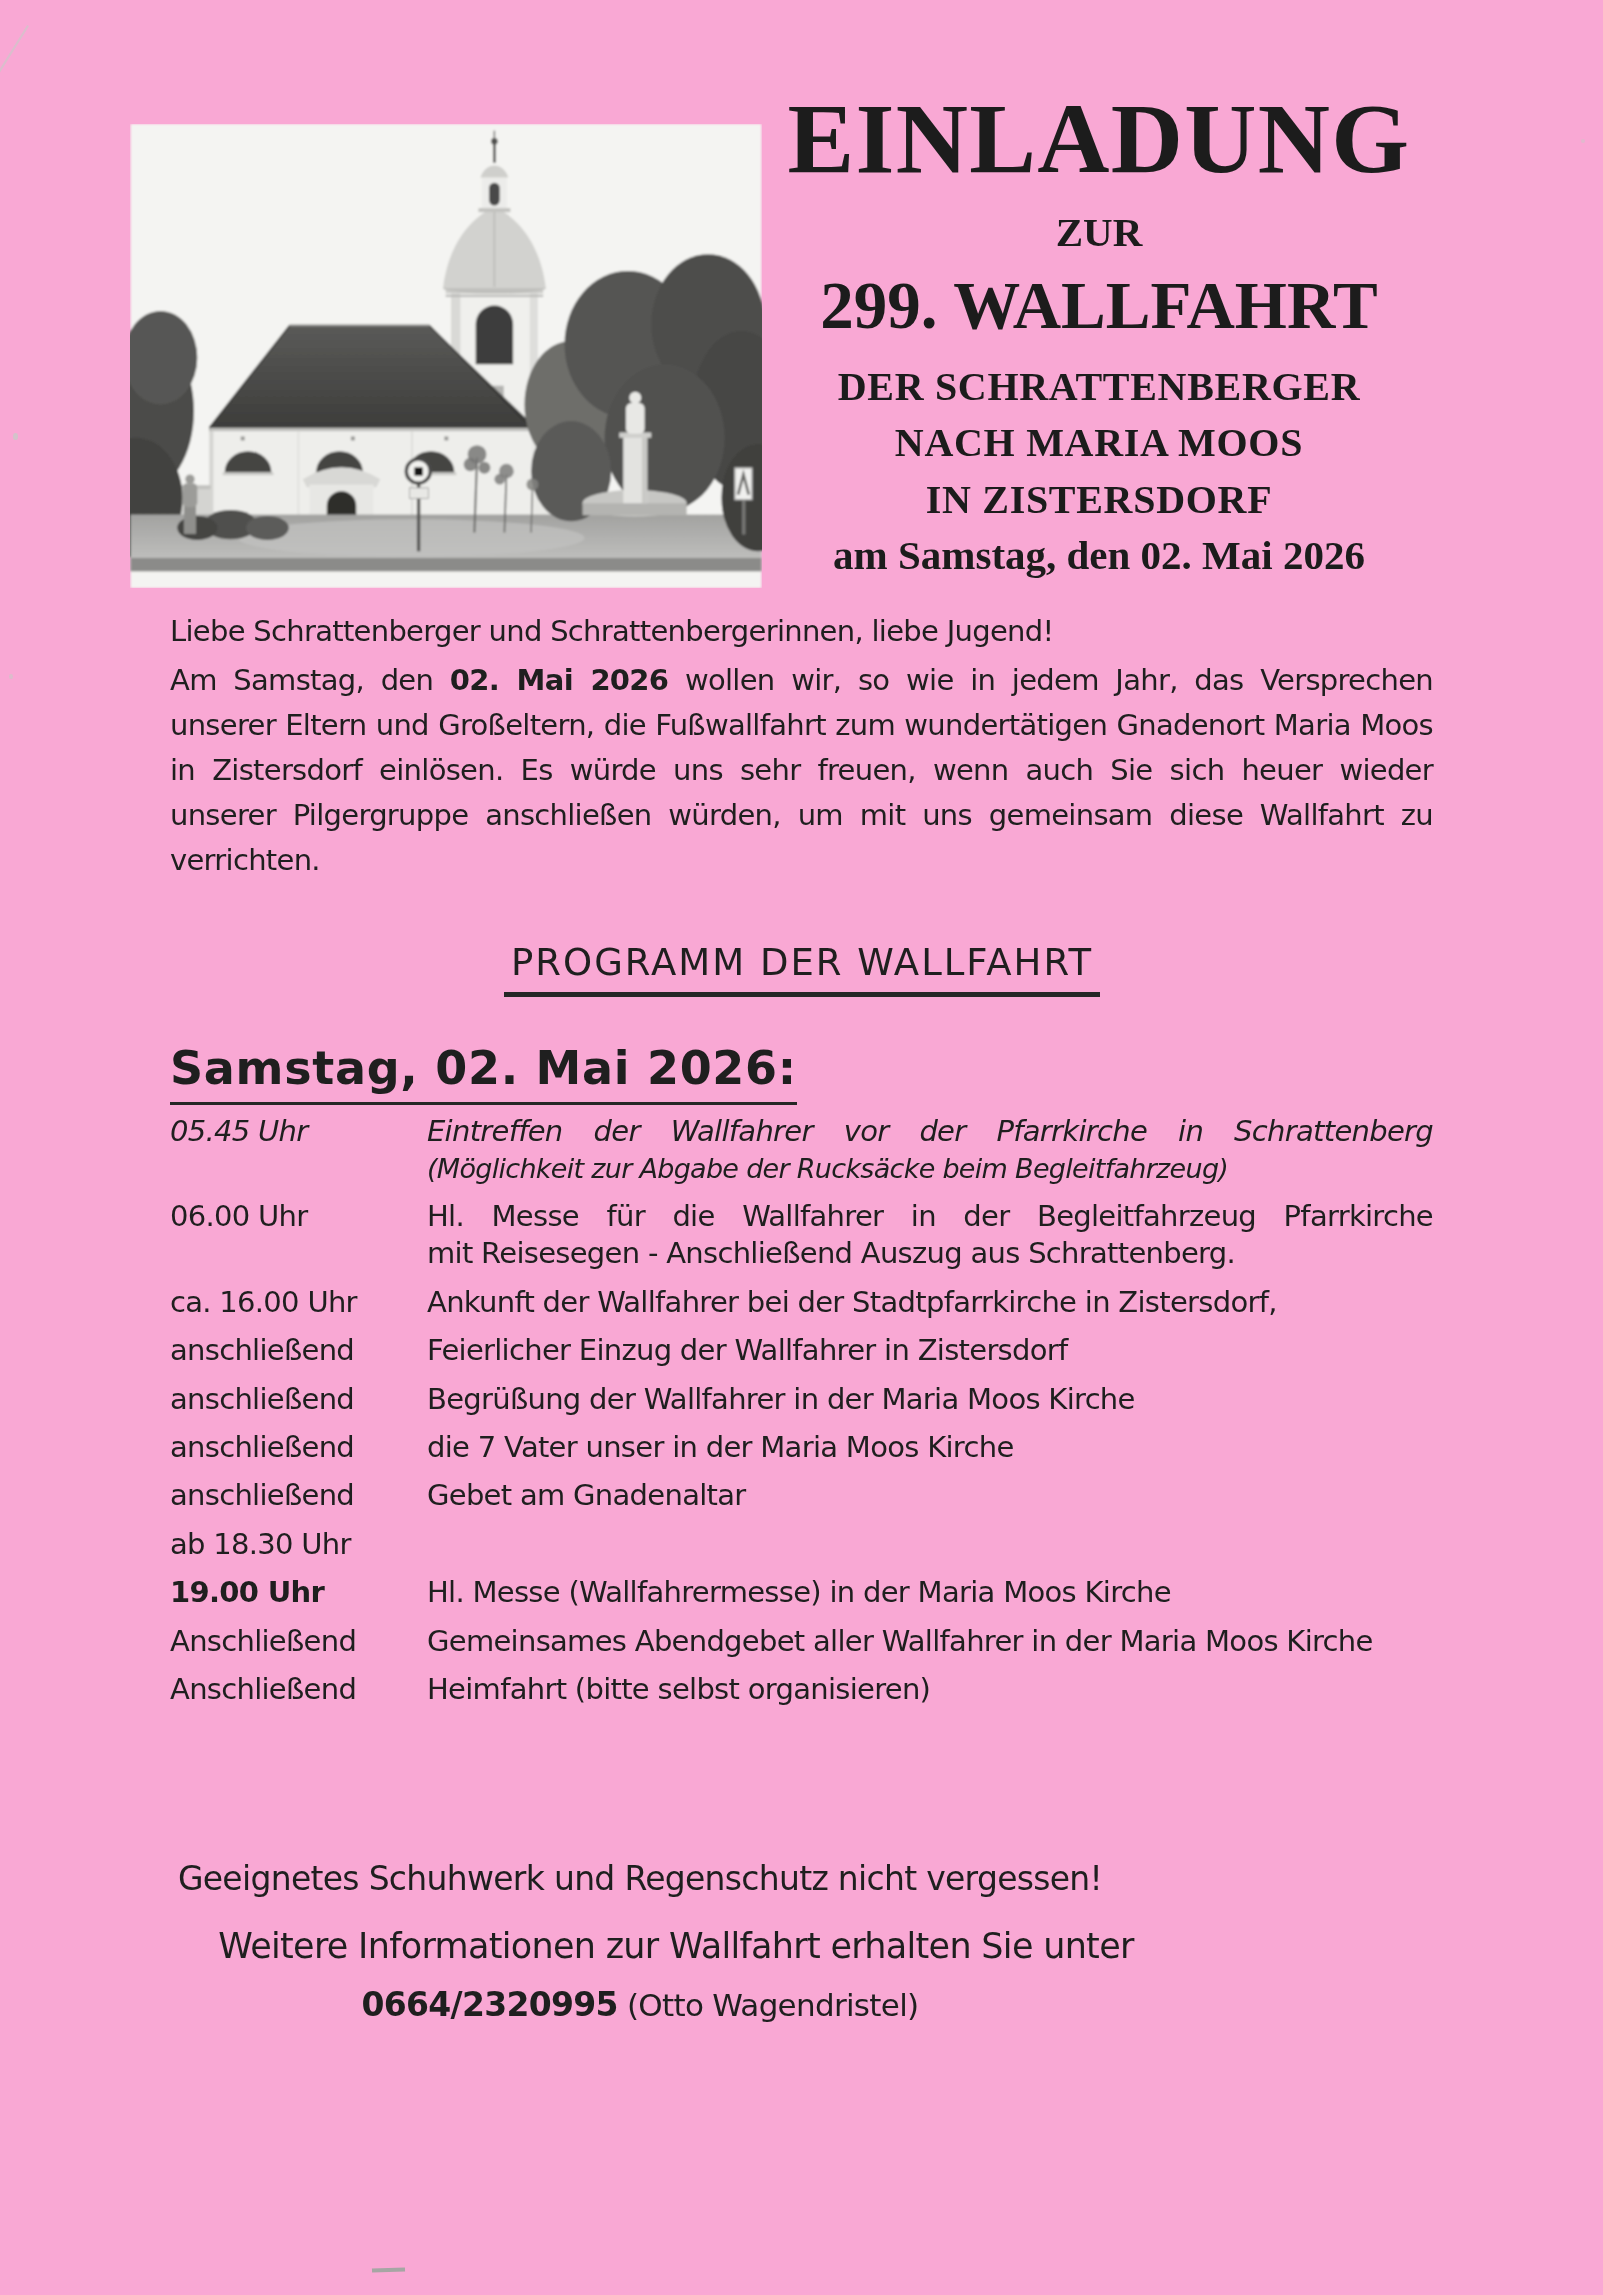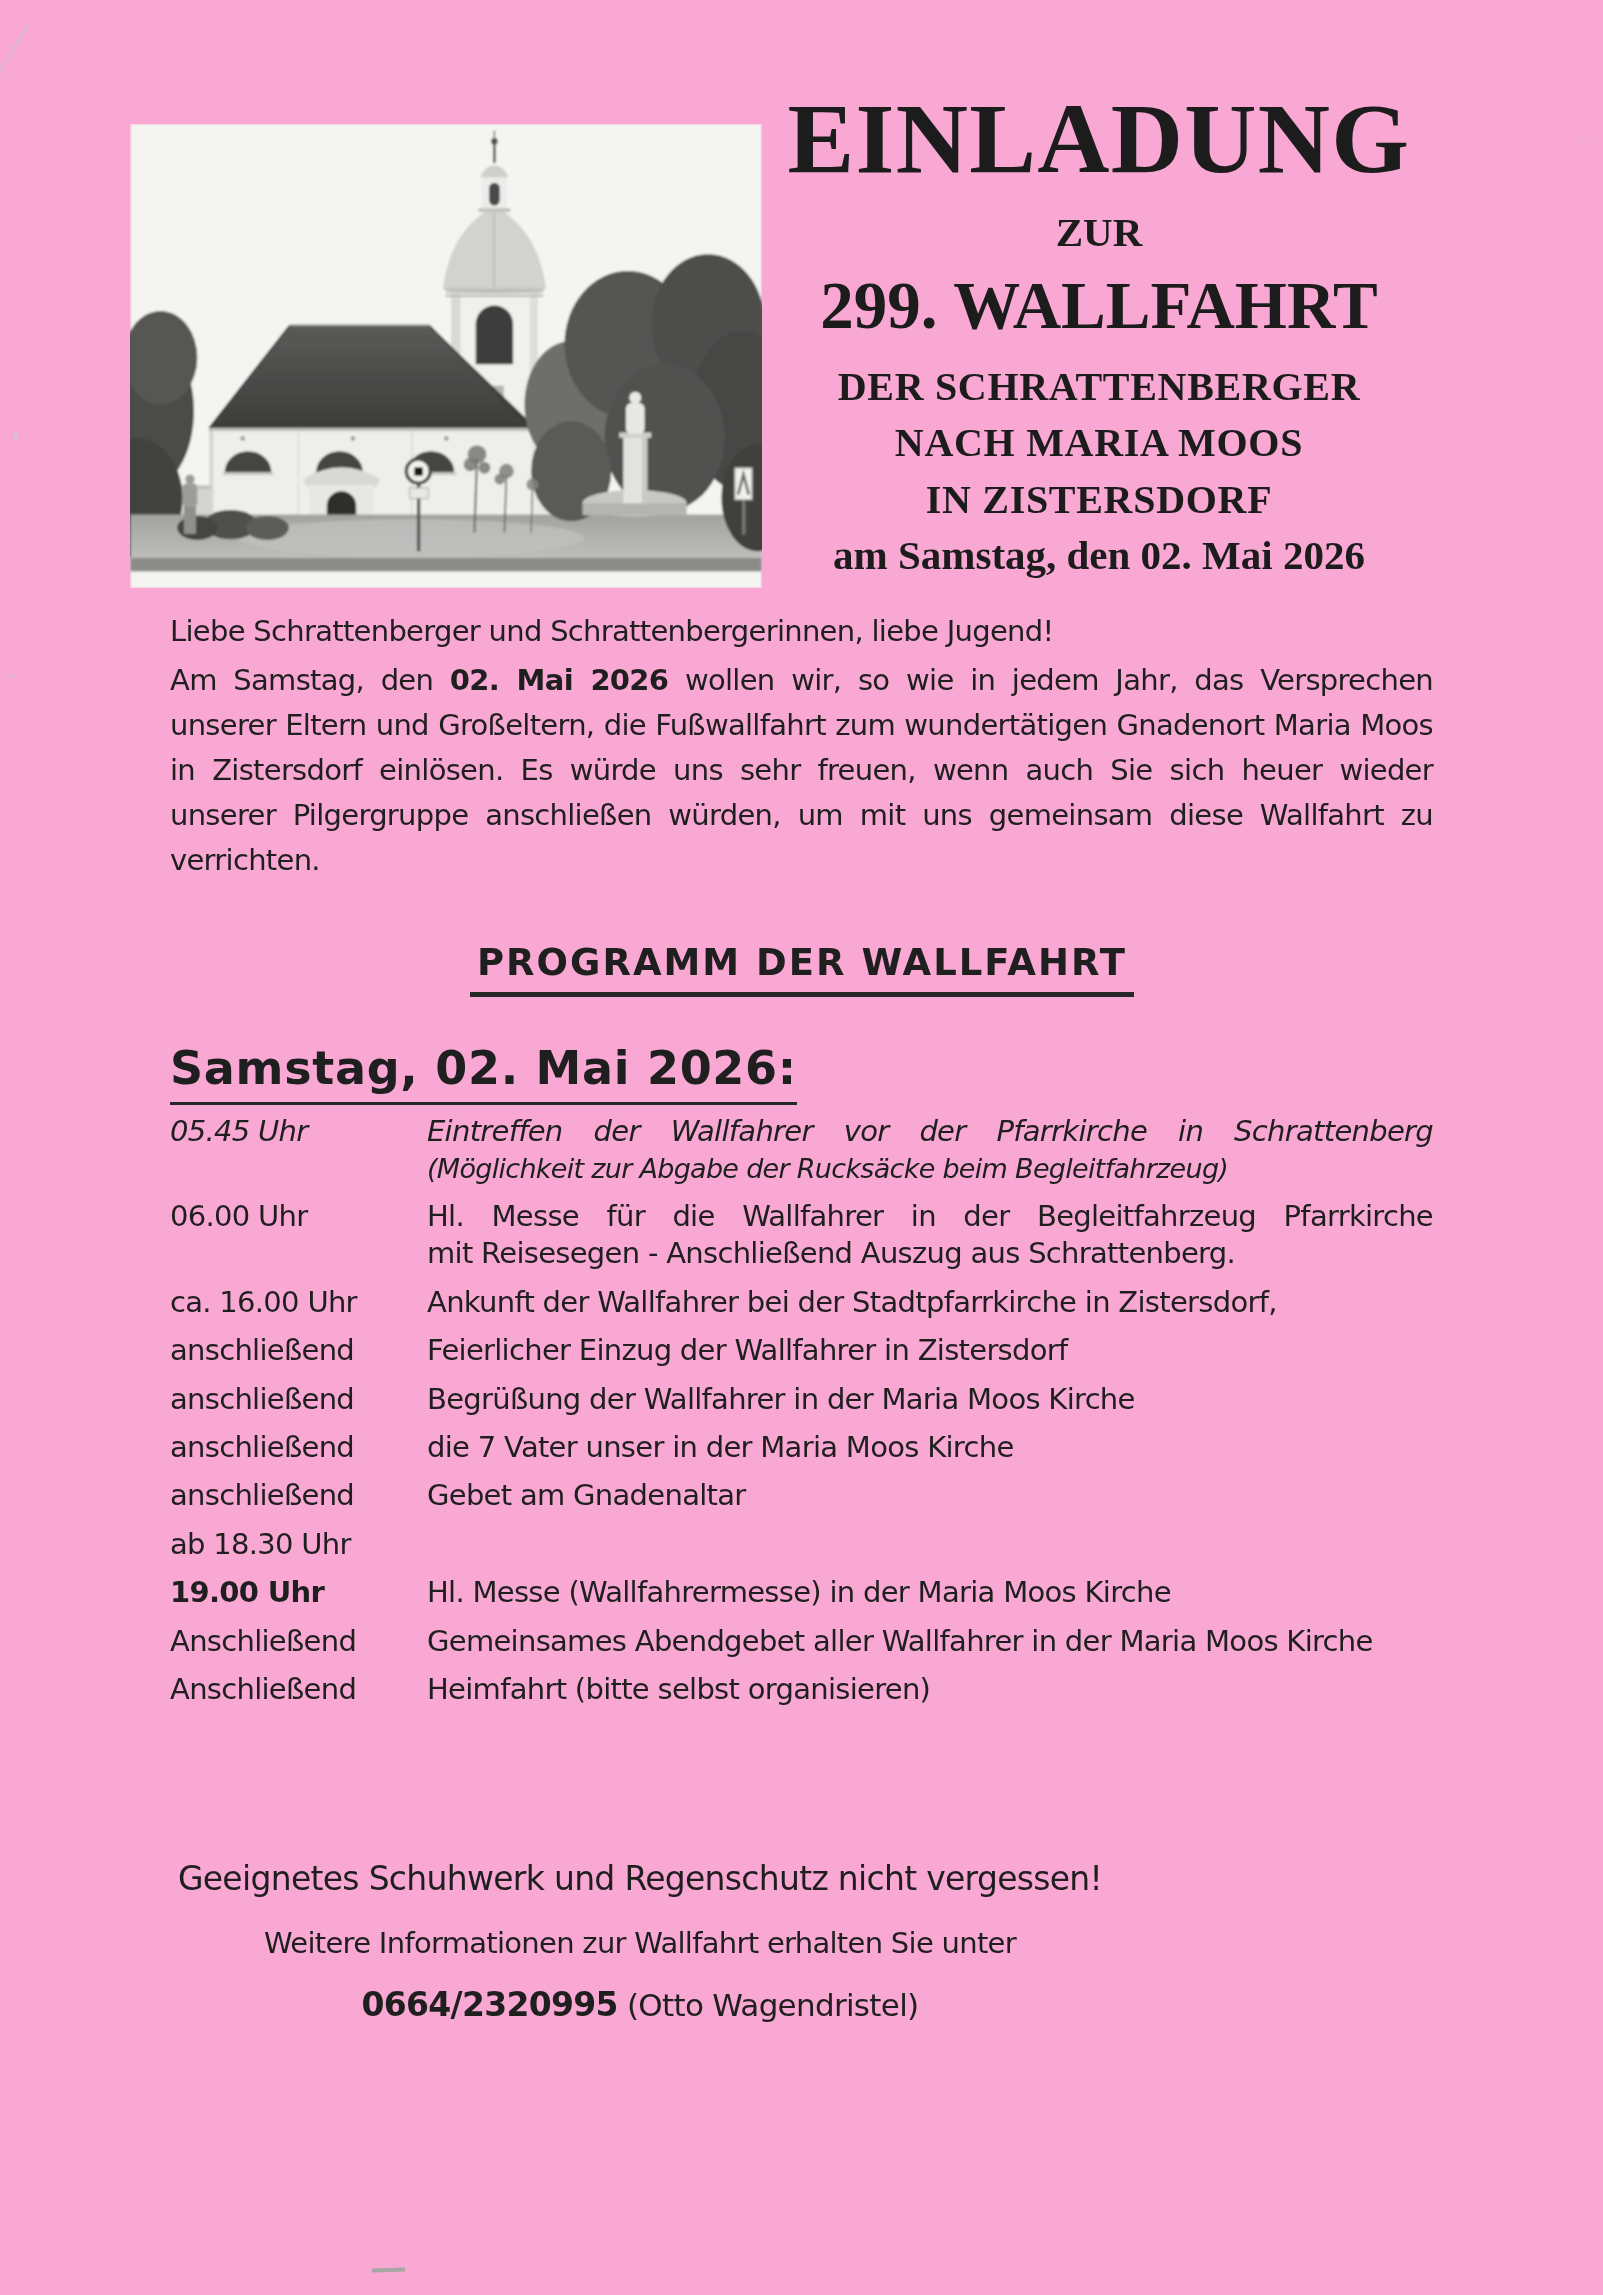--- a/index.html
+++ b/index.html
@@ -58,21 +58,21 @@
 
   .program-title-wrap {
     position: absolute;
     left: 0; top: 941px;
     width: 1604px;
     text-align: center;
   }
   .program-title {
     display: inline-block;
     font-size: 37px;
-    font-weight: 700;
+    font-weight: 400;
     letter-spacing: 2px;
     padding: 0 6.7px 8px 6.7px;
     border-bottom: 5.3px solid #262626;
   }
 
   .day-heading-wrap {
     position: absolute;
     left: 170px; top: 1041px;
   }
   .day-heading {
@@ -105,21 +105,21 @@
     border-bottom: 2.7px solid #2a2a2a;
   }
 
   .footer-line {
     position: absolute;
     left: 0;
     width: 1280px;
     text-align: center;
   }
   .f1 { top: 1859px; font-size: 33px; }
-  .f2 { top: 1926px; font-size: 29px; }
+  .f2 { top: 1926px; font-size: 35px; padding-left: 36px; }
   .f3 { top: 1985px; font-size: 31px; }
   .f3 .phone { font-weight: 700; font-size: 33px; }
 
   
   .artifact { position: absolute; background: #c9c9c7; }
   .art-scratch { left: 4px; top: 18.7px; width: 2px; height: 87px; transform: rotate(32deg); opacity: .65; }
   .art-dot1 { left: 13.4px; top: 433px; width: 4.7px; height: 7.4px; border-radius: 50%; opacity: .8; }
   .art-dot2 { left: 9.4px; top: 674px; width: 3.3px; height: 5.3px; border-radius: 50%; opacity: .6; }
   .art-dot3 { left: 1581px; top: 139px; width: 4px; height: 4px; border-radius: 50%; opacity: .5; }
   .art-dash { left: 372px; top: 2268px; width: 33px; height: 4px; background: #a6a6a4; transform: rotate(-2deg); }

